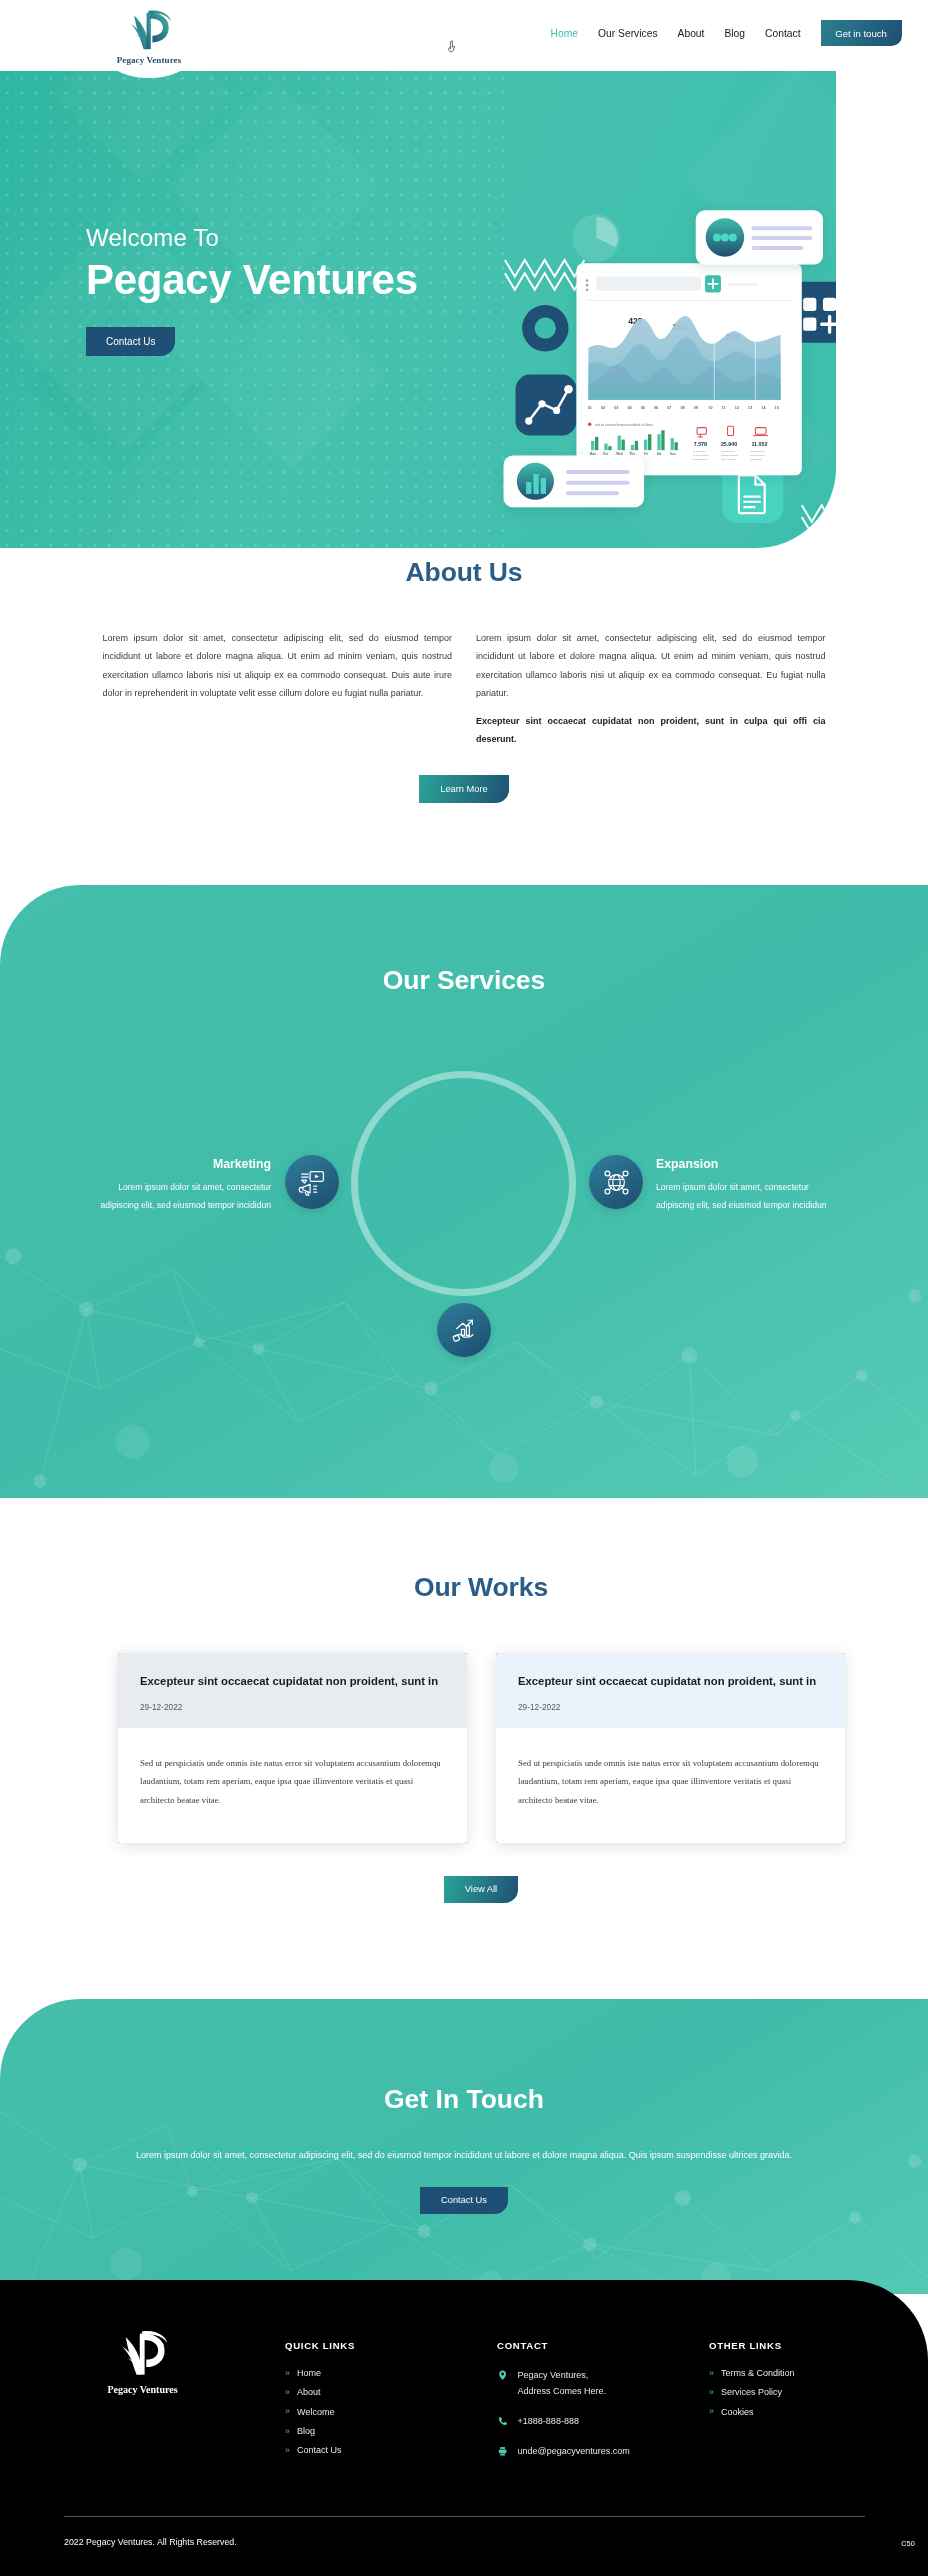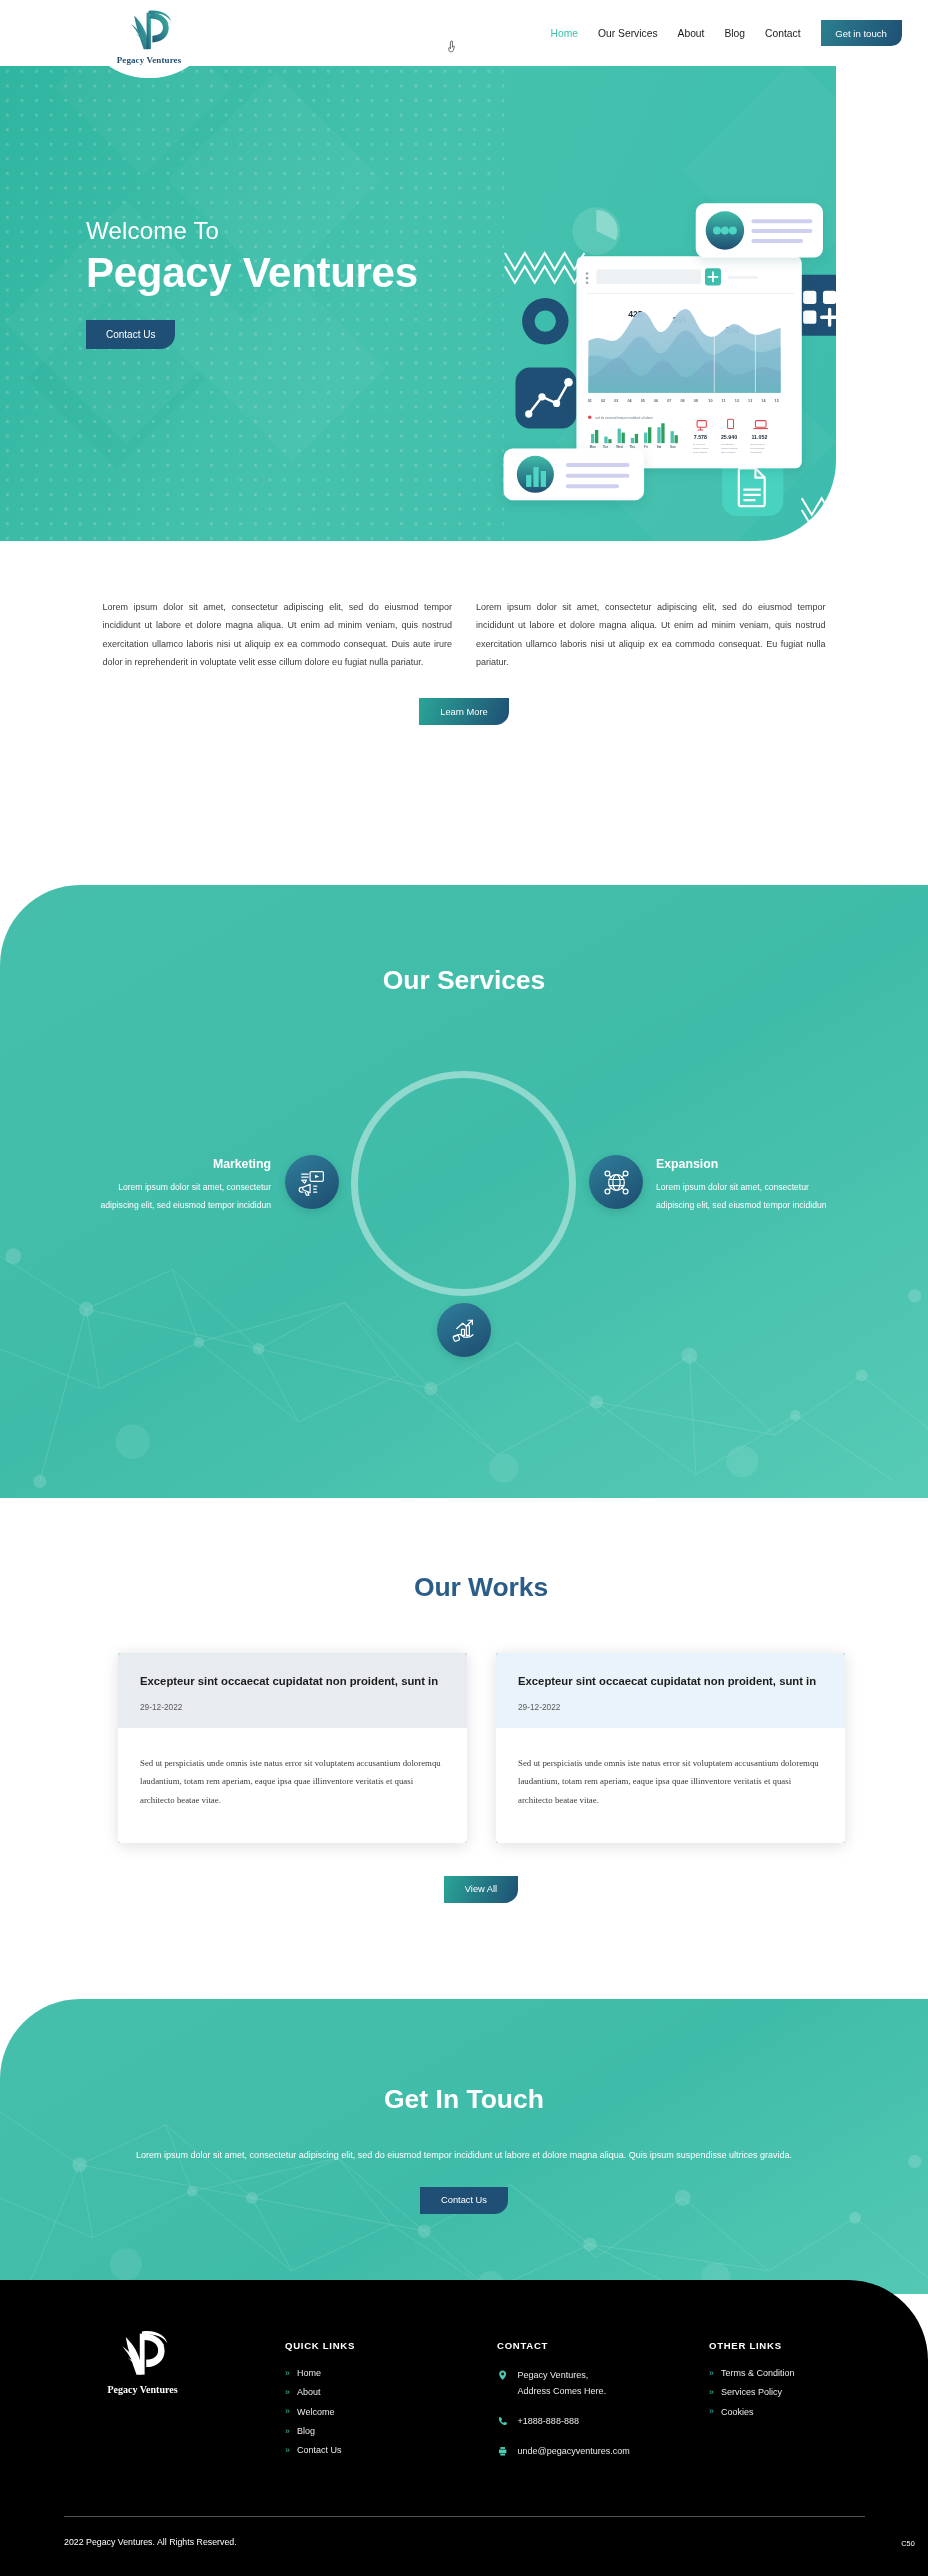--- a/index.html
+++ b/index.html
@@ -40,21 +40,21 @@
     color:#fff; font-size:9.6px; padding:7.3px 14.6px;
     border:none; border-radius:0 0 10.6px 0; cursor:pointer;
     white-space:nowrap;
   }
   .cursor-pointer {
     position:absolute; left:448px; top:40px; width:12px; height:16px; z-index:60;
   }
 
   
   .hero {
-    position:absolute; top:64px; left:0; width:836px; height:477px;
+    position:absolute; top:71px; left:0; width:836px; height:477px;
     background:linear-gradient(115deg,#2fb5a0 0%,#45c2ae 45%,#3dbdad 100%);
     border-radius:0 0 80px 0; overflow:hidden;
   }
   .hero-dots {
     position:absolute; left:0; top:0; width:504px; height:477px;
     background-image:radial-gradient(rgba(255,255,255,.20) 1.5px, transparent 1.6px);
     background-size:14.6px 14.6px; opacity:.85;
   }
   .hero-diamonds { position:absolute; inset:0; opacity:.5; }
   .hero-copy { position:absolute; left:86px; top:153px; z-index:5; }
@@ -453,26 +453,28 @@
       <rect x="85" y="418" width="8" height="30" fill="#4dd6c4"></rect>
       <rect x="96" y="424" width="8" height="24" fill="#4dd6c4"></rect>
       <rect x="134" y="412" width="96" height="6" rx="3" fill="#cfcff0"></rect>
       <rect x="134" y="428" width="96" height="6" rx="3" fill="#cfcff0"></rect>
       <rect x="134" y="444" width="80" height="6" rx="3" fill="#cfcff0"></rect>
     </svg>
   </div>
 </section>
 
 <section class="about">
+  <h2 class="sec-title-dark">About Us</h2>
   <div class="about-cols">
     <div class="about-col">
       <p>Lorem ipsum dolor sit amet, consectetur adipiscing elit, sed do eiusmod tempor incididunt ut labore et dolore magna aliqua. Ut enim ad minim veniam, quis nostrud exercitation ullamco laboris nisi ut aliquip ex ea commodo consequat. Duis aute irure dolor in reprehenderit in voluptate velit esse cillum dolore eu fugiat nulla pariatur.</p>
     </div>
     <div class="about-col">
       <p>Lorem ipsum dolor sit amet, consectetur adipiscing elit, sed do eiusmod tempor incididunt ut labore et dolore magna aliqua. Ut enim ad minim veniam, quis nostrud exercitation ullamco laboris nisi ut aliquip ex ea commodo consequat. Eu fugiat nulla pariatur.</p>
+      <p class="bold">Excepteur sint occaecat cupidatat non proident, sunt in culpa qui offi cia deserunt.</p>
     </div>
   </div>
   <button class="btn-learnmore">Learn More</button>
 </section>
 
 <section class="services">
   <div class="svc-net">
     <svg width="928" height="613" viewBox="0 0 1400 925">
       <g stroke="#ffffff" stroke-width="1" opacity=".35" fill="none">
         <path d="M0 560 L130 640 L260 580 L390 700 L520 630 L650 760 L780 690 L910 800 L1040 710 L1170 830 L1300 740 L1400 820"></path>

